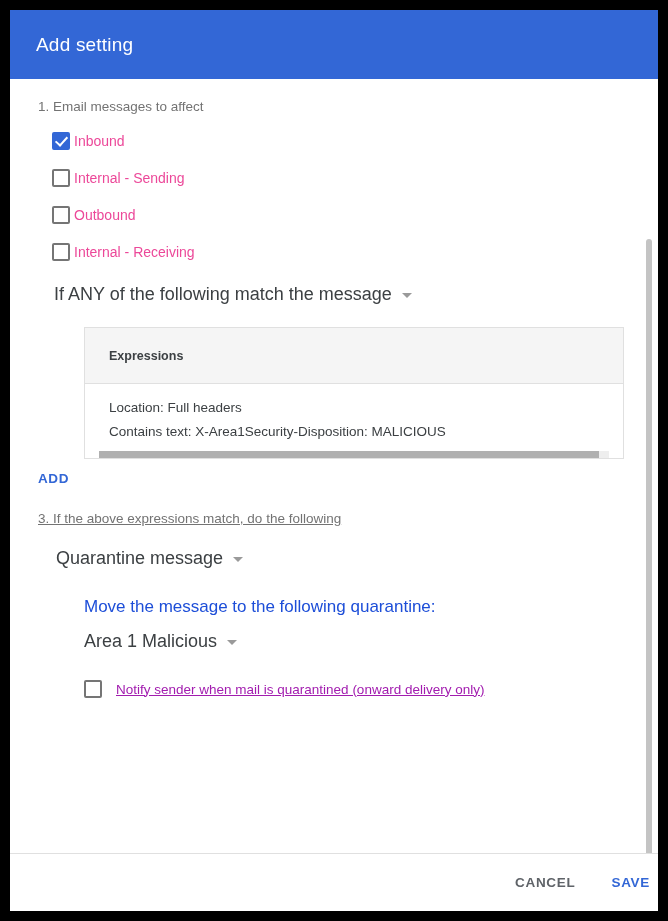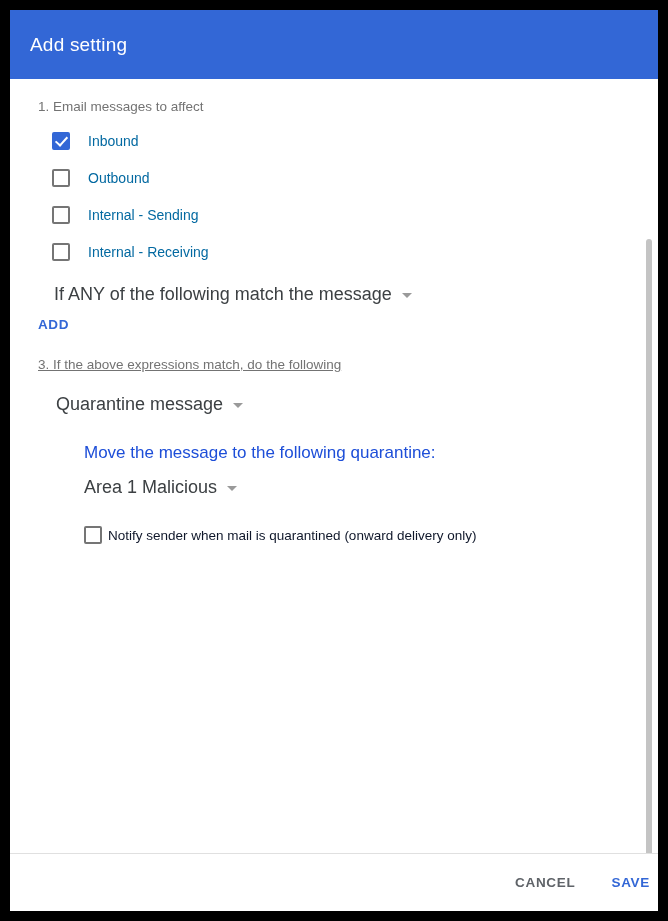--- a/index.html
+++ b/index.html
@@ -30,21 +30,21 @@
     display: flex;
     flex-direction: column;
     overflow: hidden;
   }
   .dialog-header {
     background: #3367d6;
     height: 69px;
     flex: 0 0 69px;
     display: flex;
     align-items: center;
-    padding: 0 20px;
+    padding: 0 26px;
     box-sizing: border-box;
   }
   .dialog-title {
     color: #ffffff;
     font-size: 19px;
     letter-spacing: 0.2px;
   }
   .dialog-body {
     position: relative;
     flex: 1 1 auto;
@@ -101,23 +101,23 @@
     position: absolute;
     left: 4px;
     top: 0px;
     width: 5px;
     height: 10px;
     border: solid #ffffff;
     border-width: 0 2px 2px 0;
     transform: rotate(42deg);
   }
   .cb-label {
-    margin-left: 18px;
+    margin-left: 4px;
     font-size: 14px;
-    color: #0369a1;
+    color: #ec4899;
     text-align: center;
   }
   .sec2 { margin-top: 44px; }
   .dropdown {
     display: inline-flex;
     align-items: center;
     font-size: 18px;
     color: #3c4043;
     cursor: default;
   }
@@ -199,23 +199,24 @@
     color: #1d4ed8;
   }
   .dd-area { margin-left: 46px; margin-top: 14px; }
   .notify-row {
     display: flex;
     align-items: center;
     margin-left: 46px;
     margin-top: 28px;
   }
   .notify-label {
-    margin-left: 6px;
-    font-size: 13.5px;
-    color: #0f172a;
+    margin-left: 14px;
+    font-size: 13.5px;
+    color: #a21caf;
+    text-decoration: underline;
   }
   .dialog-footer {
     flex: 0 0 58px;
     border-top: 1px solid #e0e0e0;
     display: flex;
     align-items: center;
     justify-content: flex-end;
     padding-right: 8px;
     box-sizing: border-box;
   }
@@ -242,37 +243,47 @@
     <div class="dialog-body">
 
       <div class="section-title sec1">1. Email messages to affect</div>
 
       <div class="checkbox-row">
         <span class="cb checked"></span>
         <span class="cb-label">Inbound</span>
       </div>
       <div class="checkbox-row">
         <span class="cb"></span>
-        <span class="cb-label">Outbound</span>
+        <span class="cb-label">Internal - Sending</span>
       </div>
       <div class="checkbox-row">
         <span class="cb"></span>
-        <span class="cb-label">Internal - Sending</span>
+        <span class="cb-label">Outbound</span>
       </div>
       <div class="checkbox-row">
         <span class="cb"></span>
         <span class="cb-label">Internal - Receiving</span>
       </div>
 
 
       <div class="dropdown dd-any">
         <span>If ANY of the following match the message</span>
         <span class="caret"></span>
       </div>
 
+      <div class="expr-card">
+        <div class="expr-head">Expressions</div>
+        <div class="expr-body">
+          <div class="expr-line">Location: Full headers</div>
+          <div class="expr-line">Contains text: X-Area1Security-Disposition: MALICIOUS</div>
+        </div>
+        <div class="hscroll">
+          <div class="hscroll-thumb"></div>
+        </div>
+      </div>
 
       <div class="add-row">
         <span class="link-btn">ADD</span>
       </div>
 
       <div class="section-title sec3">3. If the above expressions match, do the following</div>
 
       <div class="dropdown dd-quarantine">
         <span>Quarantine message</span>
         <span class="caret"></span>

